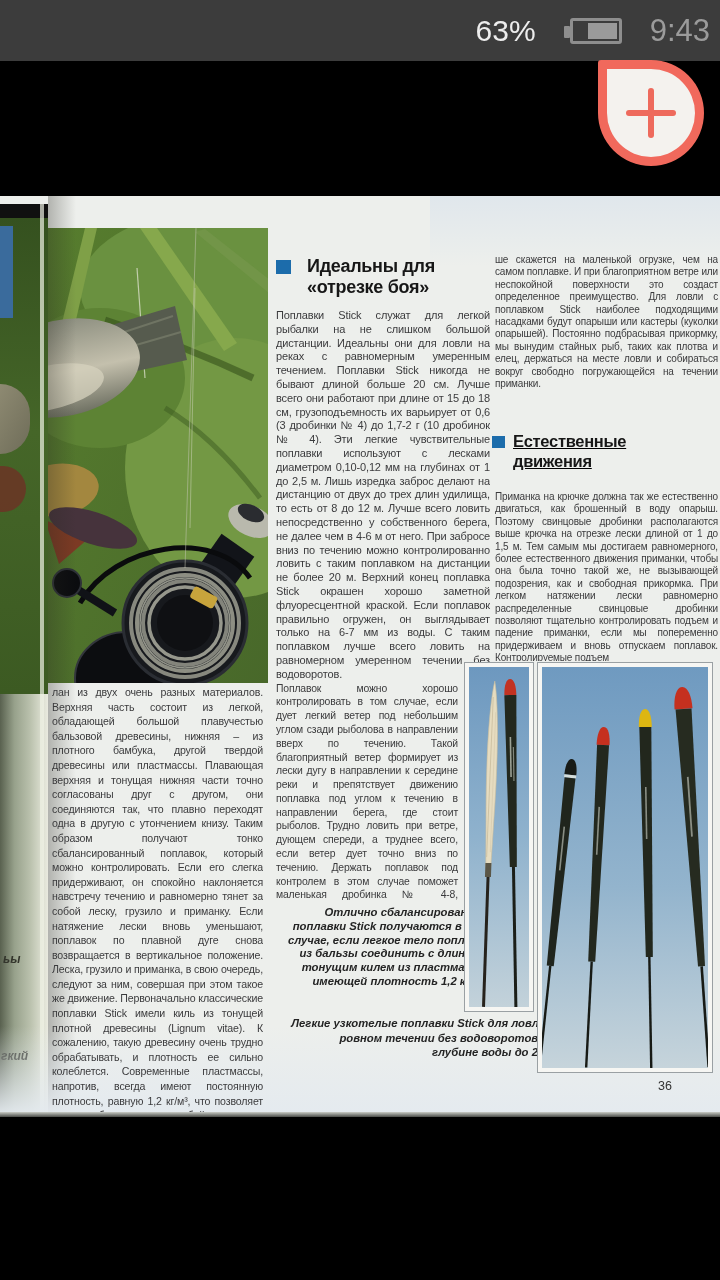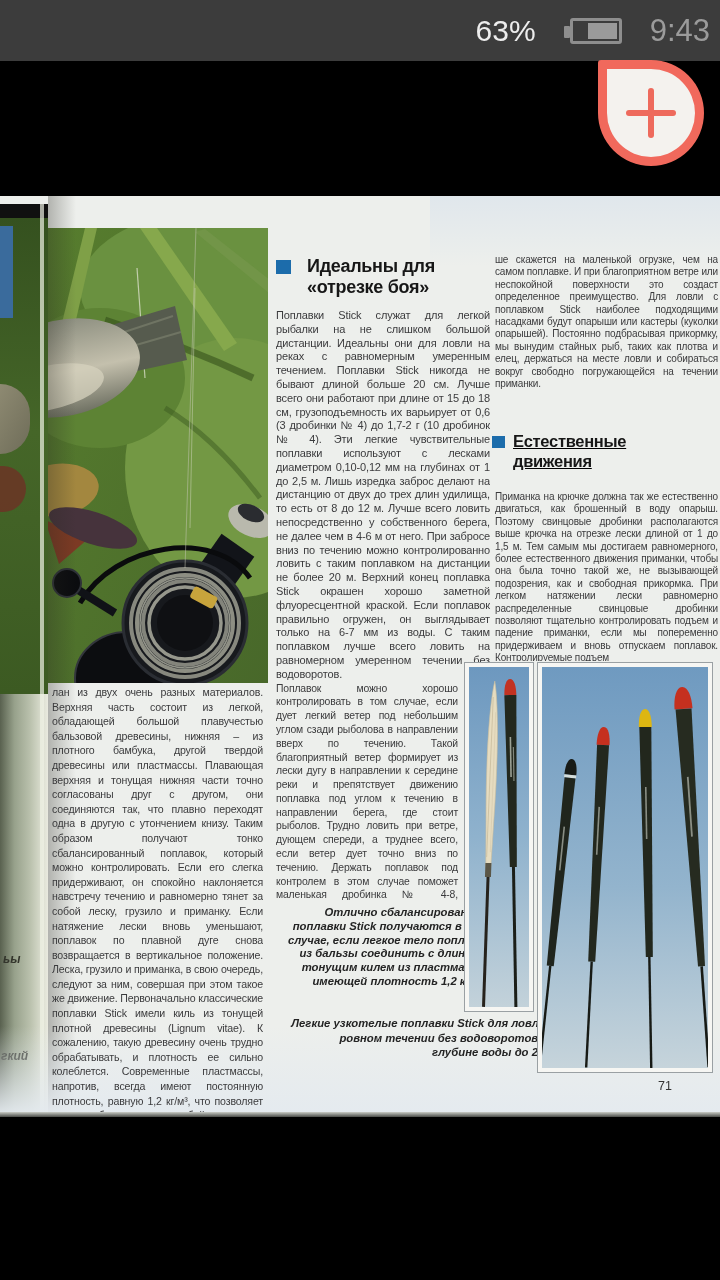--- a/index.html
+++ b/index.html
@@ -252,17 +252,17 @@
         </g>
         <g transform="rotate(-4 140 20)">
           <path d="M140,20 C146,20 149,30 149,42 L131,42 C131,30 134,20 140,20 Z" fill="#c5301f"></path>
           <polygon points="132,42 148,42 143.5,300 136.5,300" fill="#262b20"></polygon>
           <rect x="138.6" y="110" width="1.8" height="60" fill="#cfd3c9" opacity=".6"></rect>
           <rect x="138.8" y="300" width="2.6" height="101" fill="#171a15"></rect>
         </g>
       </svg>
     </div>
 
-    <span class="page-number">71</span>
+    <span class="page-number">36</span>
     <div class="page-bottom-edge"></div>
   </div>
 
 </div>
 
 </body></html>

